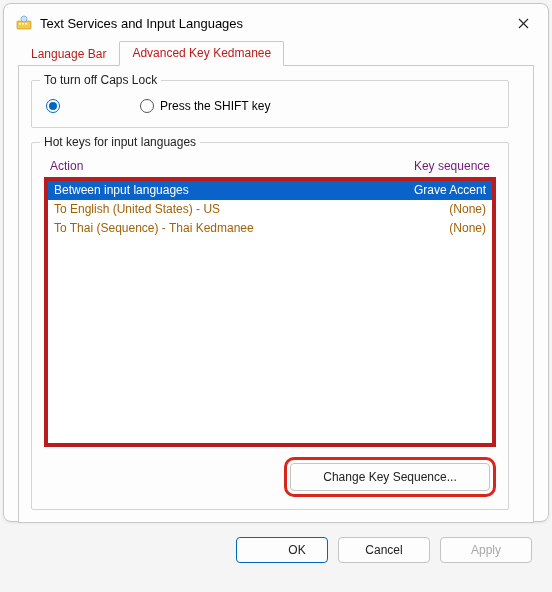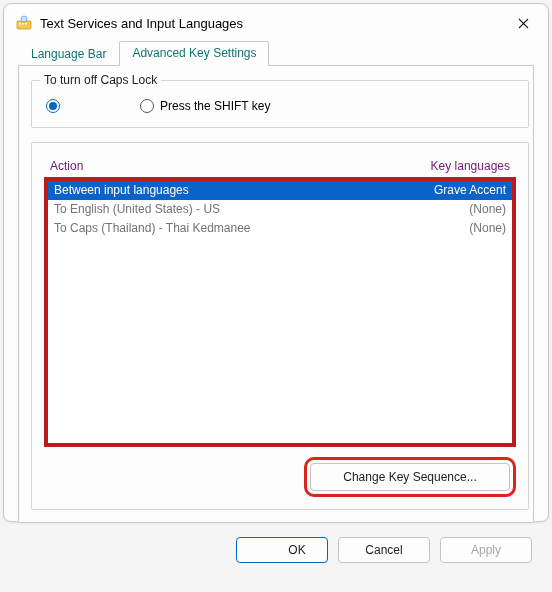--- a/index.html
+++ b/index.html
@@ -48,41 +48,41 @@
   .tabs {
     display:flex;
     align-items:flex-end;
     padding: 0 14px;
     height: 26px;
     position: relative;
   }
   .tab {
     padding: 4px 12px 5px 12px;
     font-size: 12px;
-    color: #0f766e;
+    color: #b91c1c;
     border: 1px solid transparent;
     border-bottom: none;
     background: transparent;
     cursor: default;
     position: relative;
     top: 1px;
   }
   .tab.active {
     background: #fdfdfd;
     border: 1px solid #c9c9c9;
     border-bottom: 1px solid #fdfdfd;
     border-radius: 2px 2px 0 0;
     z-index: 2;
   }
   .tab-panel {
     margin: 0 14px 0 14px;
     border: 1px solid #c9c9c9;
     border-top: 1px solid #c9c9c9;
     flex: 1;
-    padding: 14px 4px 12px 12px;
+    padding: 14px 24px 12px 12px;
     background: #fdfdfd;
     position: relative;
     display:flex;
     flex-direction:column;
   }
   
   .groupbox {
     border: 1px solid #d4d4d4;
     padding: 14px 12px 12px 12px;
     position: relative;
@@ -137,21 +137,21 @@
     border:4px solid #b91c1c;
     background:#fff;
     height: 270px;
     overflow:hidden;
     margin-top:2px;
   }
   .listrow {
     display:flex;
     padding: 1px 6px;
     font-size:12px;
-    color:#737373;
+    color:#a16207;
     line-height:17px;
   }
   .listrow .c-action { flex:1; white-space:nowrap; overflow:hidden; }
   .listrow .c-seq { width:130px; text-align:right; white-space:nowrap; }
   .listrow.selected {
     background:#0a63c9;
     color:#fff;
   }
   .change-row {
     display:flex;
@@ -209,56 +209,57 @@
     <div class="close-btn">
       <svg width="11" height="11" viewBox="0 0 11 11">
         <line x1="1" y1="1" x2="10" y2="10" stroke="#222" stroke-width="1.1"></line>
         <line x1="10" y1="1" x2="1" y2="10" stroke="#222" stroke-width="1.1"></line>
       </svg>
     </div>
   </div>
 
   <div class="tabs">
     <div class="tab">Language Bar</div>
-    <div class="tab active">Advanced Key Settings</div>
+    <div class="tab active">Advanced Key Kedmanee</div>
   </div>
 
   <div class="tab-panel">
 
     <div class="groupbox">
       <span class="legend">To turn off Caps Lock</span>
       <div class="caps-row">
         <label class="radio-opt">
           <span class="radio-outer checked">
               <span class="radio-inner"></span>
             </span>
         </label>
         <label class="radio-opt">
           <span class="radio-outer"></span>
           <span>Press the SHIFT key</span>
         </label>
       </div>
     </div>
 
     <div class="groupbox hotkeys-group">
+      <span class="legend">Hot keys for input languages</span>
       <div class="hk-header">
         <span class="col-action">Action</span>
-        <span class="col-seq">Key languages</span>
+        <span class="col-seq">Key sequence</span>
       </div>
       <div class="listbox" id="hk-list">
           <div class="listrow selected">
             <span class="c-action">Between input languages</span>
             <span class="c-seq">Grave Accent</span>
           </div>
           <div class="listrow">
             <span class="c-action">To English (United States) - US</span>
             <span class="c-seq">(None)</span>
           </div>
           <div class="listrow">
-            <span class="c-action">To Caps (Thailand) - Thai Kedmanee</span>
+            <span class="c-action">To Thai (Sequence) - Thai Kedmanee</span>
             <span class="c-seq">(None)</span>
           </div>
         </div>
 
       <div class="change-row">
         <span class="highlight-red">
           <div class="btn large">Change Key Sequence...</div>
         </span>
       </div>
     </div>

